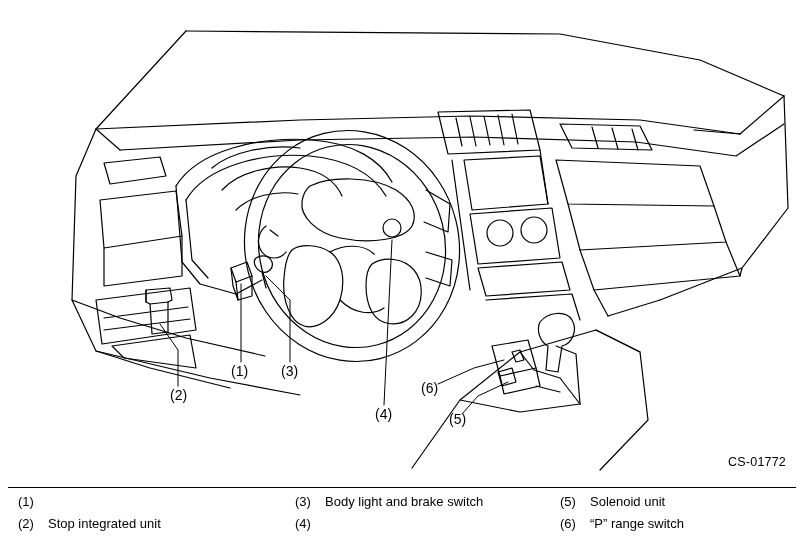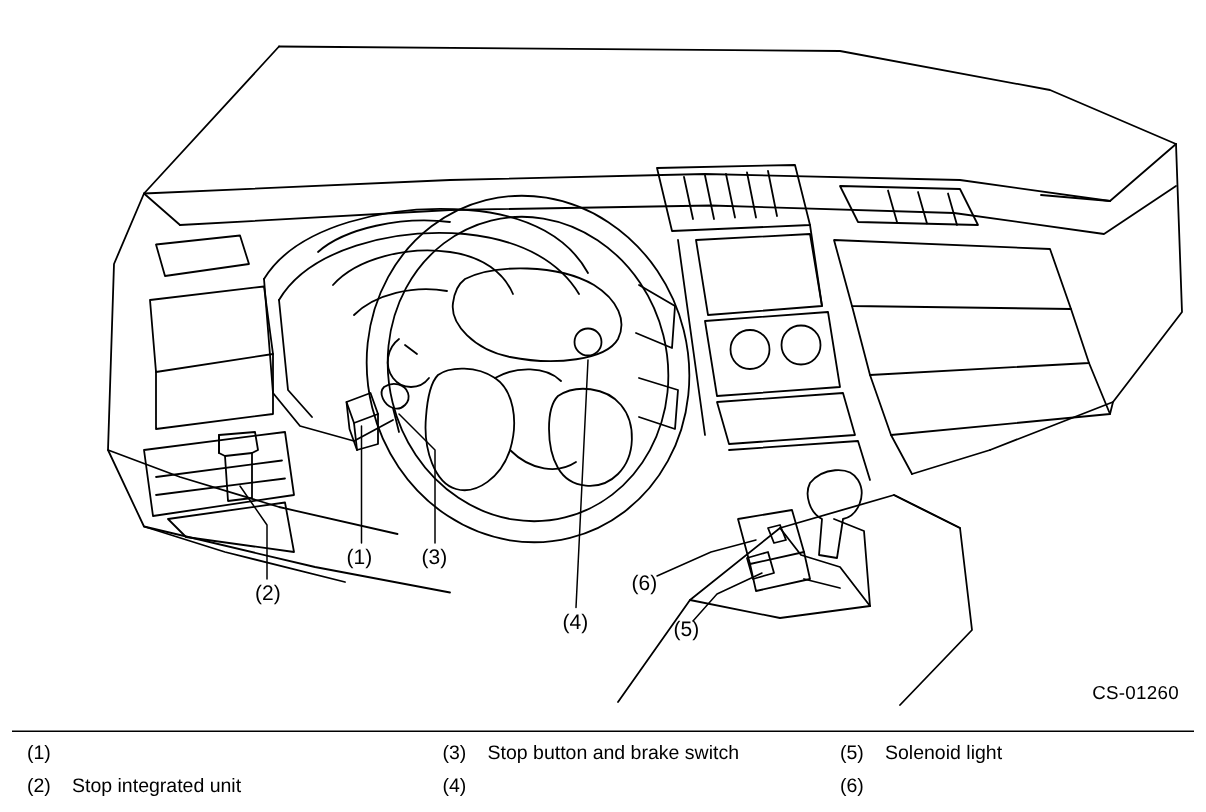--- a/index.html
+++ b/index.html
@@ -210,48 +210,49 @@
       </g>
     </svg>
 
     <div class="callout-label" style="left:231px; top:363px;">(1)</div>
     <div class="callout-label" style="left:170px; top:387px;">(2)</div>
     <div class="callout-label" style="left:281px; top:363px;">(3)</div>
     <div class="callout-label" style="left:375px; top:406px;">(4)</div>
     <div class="callout-label" style="left:449px; top:411px;">(5)</div>
     <div class="callout-label" style="left:421px; top:380px;">(6)</div>
 
-    <div class="fig-code">CS-01260</div>
+    <div class="fig-code">CS-01772</div>
   </div>
 
   <div id="legend-rule"></div>
 
   <div id="legend">
     <div class="legend-col c1">
       <div class="legend-entry">
         <span class="legend-num">(1)</span>
       </div>
       <div class="legend-entry">
         <span class="legend-num">(2)</span>
         <span class="legend-text">Stop integrated unit</span>
       </div>
     </div>
     <div class="legend-col c2">
       <div class="legend-entry">
         <span class="legend-num">(3)</span>
-        <span class="legend-text">Stop button and brake switch</span>
+        <span class="legend-text">Body light and brake switch</span>
       </div>
       <div class="legend-entry">
         <span class="legend-num">(4)</span>
       </div>
     </div>
     <div class="legend-col c3">
       <div class="legend-entry">
         <span class="legend-num">(5)</span>
-        <span class="legend-text">Solenoid light</span>
+        <span class="legend-text">Solenoid unit</span>
       </div>
       <div class="legend-entry">
         <span class="legend-num">(6)</span>
+        <span class="legend-text">“P” range switch</span>
       </div>
     </div>
   </div>
 
 </div>
 
 </body></html>

